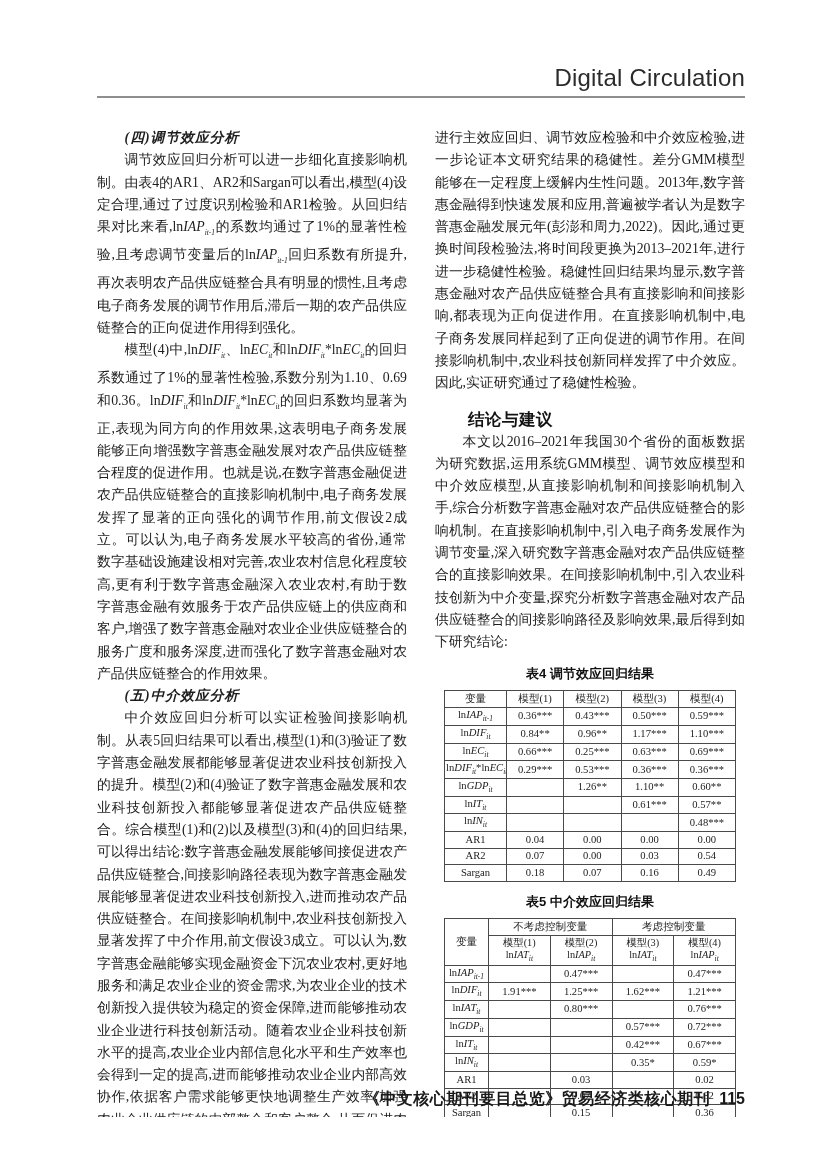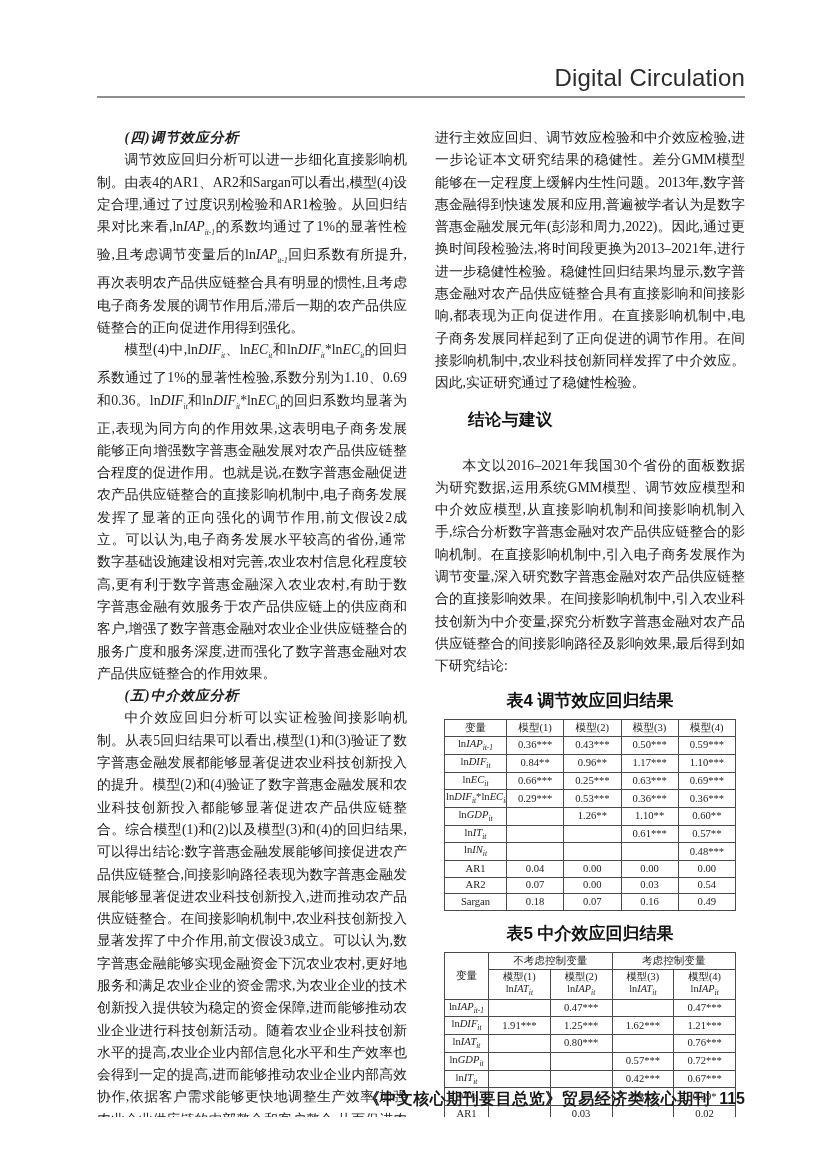--- a/index.html
+++ b/index.html
@@ -48,27 +48,27 @@
     font-weight:bold;
     text-indent:2em;
     margin:0;
     letter-spacing:1px;
   }
   .conclusion-heading{
     font-family:"Liberation Sans","DejaVu Sans",sans-serif;
     font-size:16.5px;
     font-weight:bold;
     color:#111;
-    margin:14px 0 24px 0;
+    margin:14px 0 0 0;
     text-indent:2em;
     letter-spacing:0.5px;
   }
   .tbl-caption{
     font-family:"Liberation Sans","DejaVu Sans",sans-serif;
-    font-size:17px;
+    font-size:13px;
     font-weight:bold;
     text-align:center;
     margin:11px 0 7px 0;
     color:#111;
   }
   table.reg{
     border-collapse:collapse;
     margin:0 auto;
     width:292px;
     font-size:10.6px;

